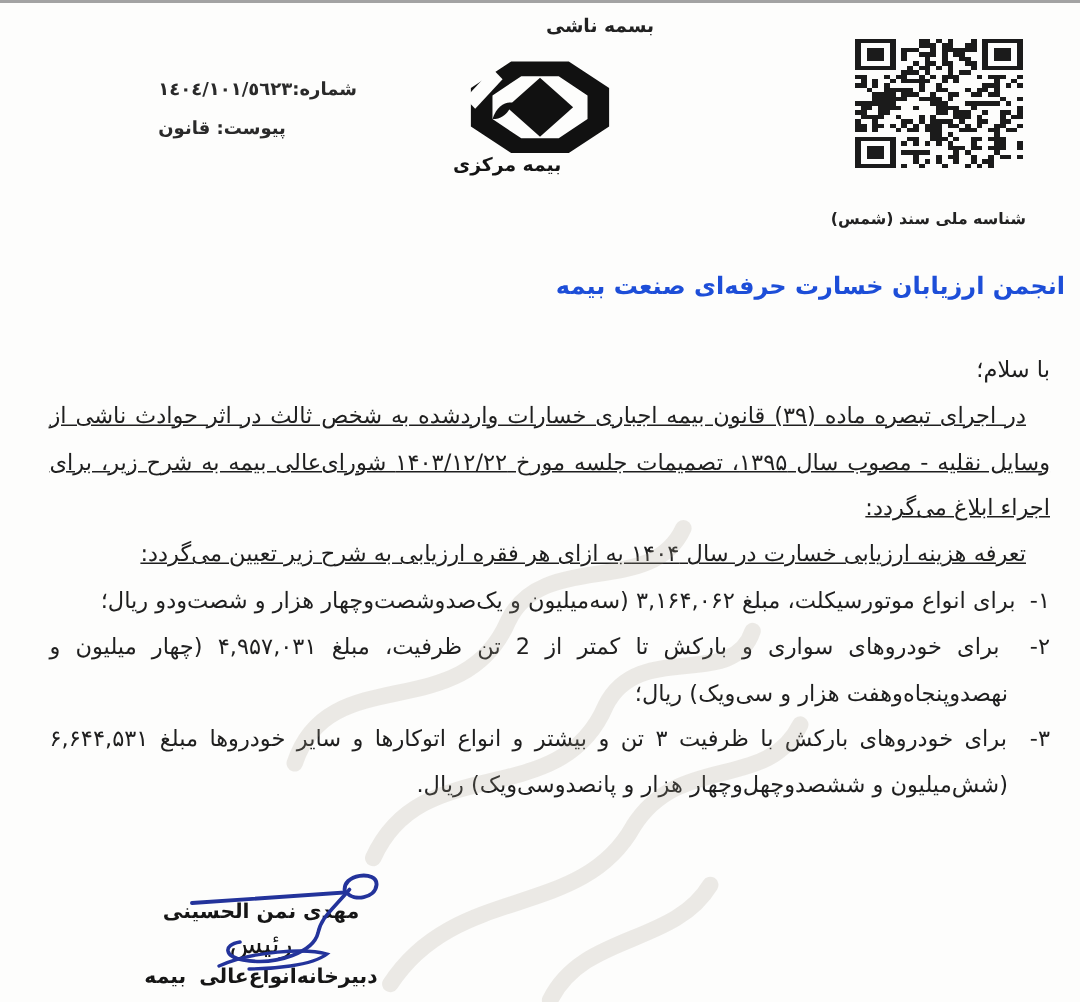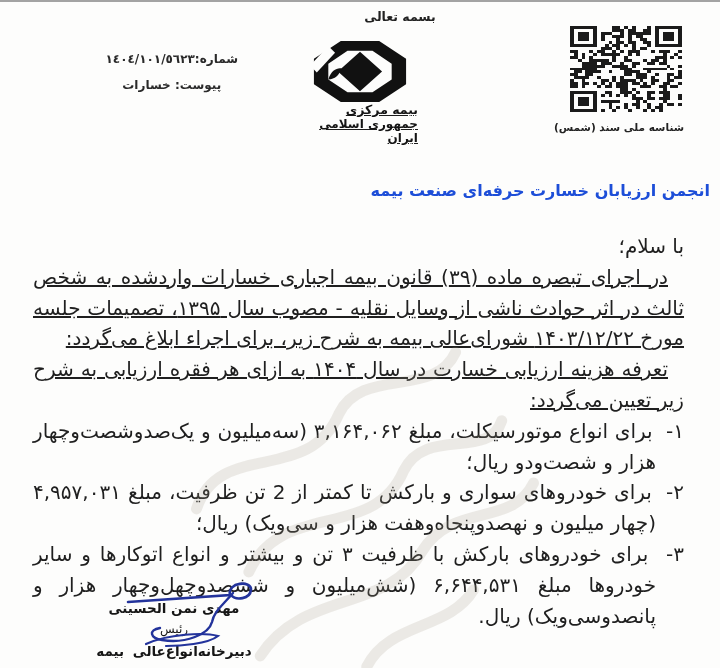--- a/index.html
+++ b/index.html
@@ -6,71 +6,70 @@
   body{
     width:720px;height:668px;position:relative;overflow:hidden;
     background:#fdfdfc;color:#1c1c1c;
     font-family:"DejaVu Sans","Liberation Sans",sans-serif;
     direction:rtl;
   }
   .top-line{position:absolute;top:0;left:0;width:720px;height:2px;background:#a3a3a3;}
   .bismillah{position:absolute;top:9px;left:330px;width:140px;text-align:center;
     font-size:12.5px;font-weight:bold;color:#222;}
   
-  .ref-block{position:absolute;top:46px;right:482px;text-align:center;
+  .ref-block{position:absolute;top:46px;right:482px;text-align:left;
     font-size:12px;font-weight:bold;color:#2a2a2a;line-height:26px;white-space:nowrap;}
   
-  .logo-block{position:absolute;top:40px;left:302px;width:116px;text-align:right;text-decoration:underline;}
+  .logo-block{position:absolute;top:40px;left:302px;width:116px;text-align:left;}
   .logo-emblem{display:block;margin:0 auto;}
   .logo-line{font-weight:bold;font-size:12.5px;line-height:14px;color:#141414;letter-spacing:0;}
   .logo-line.l2{font-size:12px;}
   
   .qr-block{position:absolute;top:26px;left:568px;width:116px;text-align:center;}
   .qr-code{display:block;margin:0 auto;}
-  .qr-caption{margin-top:9px;font-size:10.5px;font-weight:bold;color:#222;white-space:nowrap;}
+  .qr-caption{margin-top:28px;font-size:10.5px;font-weight:bold;color:#222;white-space:nowrap;}
   
   .recipient{position:absolute;top:181px;right:10px;font-size:16px;font-weight:bold;color:#1d4ed8;}
-  .letter-body{position:absolute;top:231px;right:36px;left:33px;
-    font-size:20px;line-height:30.8px;text-align:justify;color:#1f1f1f;}
+  .letter-body{position:absolute;top:231px;right:20px;left:33px;
+    font-size:15px;line-height:30.8px;text-align:justify;color:#1f1f1f;}
   .letter-body p{margin:0;}
   .letter-body .indent{text-indent:16px;text-decoration:underline;}
   .item{padding-right:28px;text-indent:-28px;margin:0;}
   .item .marker{display:inline;}
   
   .sig-block{position:absolute;top:597px;left:76px;width:196px;text-align:center;color:#161616;}
   .sig-name{font-size:13.5px;font-weight:bold;line-height:22px;}
-  .sig-title{font-size:12px;line-height:21px;}
+  .sig-title{font-size:18px;line-height:21px;}
   .sig-org{font-size:13.5px;font-weight:bold;line-height:22px;word-spacing:4px;}
   .sig-ink{position:absolute;top:576px;left:100px;width:170px;height:92px;pointer-events:none;}
   
   .watermark{position:absolute;top:348px;left:175px;width:390px;height:320px;
     opacity:.20;transform:rotate(-27deg);pointer-events:none;}
 </style>
 </head>
 <body>
 
 <div class="top-line"></div>
 
-<div class="bismillah">بسمه تعالی</div>
+<div class="bismillah">بسمه ناشی</div>
 
 <div class="ref-block">
   <div><span>شماره:</span><span>١٤٠٤/١٠١/٥٦٢٣</span></div>
-  <div><span>پیوست:</span> <span>خسارات</span></div>
+  <div><span>پیوست:</span> <span>قانون</span></div>
 </div>
 
 <div class="logo-block">
   <svg class="logo-emblem" width="96" height="63" viewBox="0 0 100 64" preserveAspectRatio="none">
     <path fill="#111" fill-rule="evenodd" d="M30,1 L70,1 L98,19 L98,45 L70,63 L30,63 L2,45 L2,19 Z
       M37,11 L63,11 L83,24 L83,40 L63,53 L37,53 L17,40 L17,24 Z"></path>
     <path fill="#111" d="M50,12 L73,32 L50,52 L27,32 Z"></path>
     <polygon fill="#fdfdfc" points="-2,26 17,6 24,13 5,33"></polygon>
     <path fill="#111" d="M17,40 C20,31 26,28 31,29 C28,36 24,40 17,40 Z"></path>
   </svg>
   <div class="logo-line">بیمه مرکزی</div>
-  <div class="logo-line l2">جمهوری اسلامی ایران</div>
 </div>
 
 <div class="qr-block">
   <svg id="qr" class="qr-code" width="112" height="86" viewBox="0 0 29 29" preserveAspectRatio="none" shape-rendering="crispEdges">
       <g fill="#1b1b1b">
         <rect x="11" y="0" width="1" height="1"></rect>
         <rect x="12" y="0" width="1" height="1"></rect>
         <rect x="14" y="0" width="1" height="1"></rect>
         <rect x="16" y="0" width="1" height="1"></rect>
         <rect x="20" y="0" width="1" height="1"></rect>

